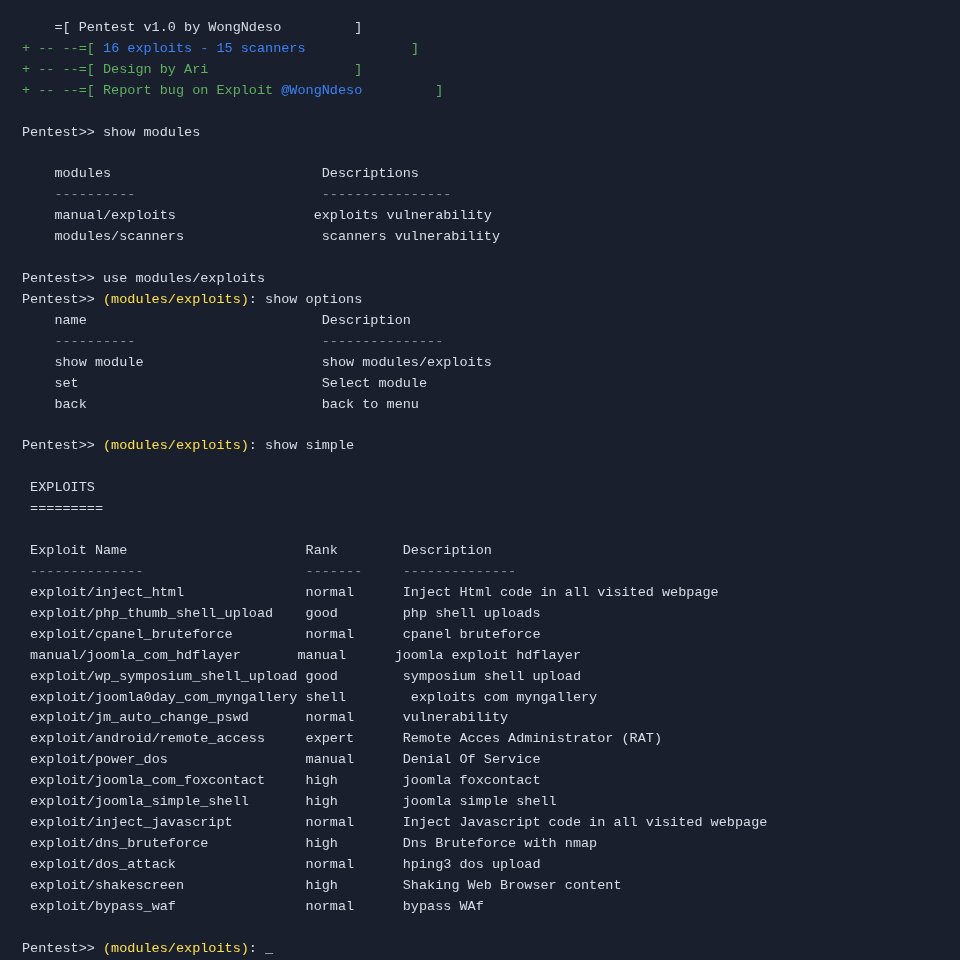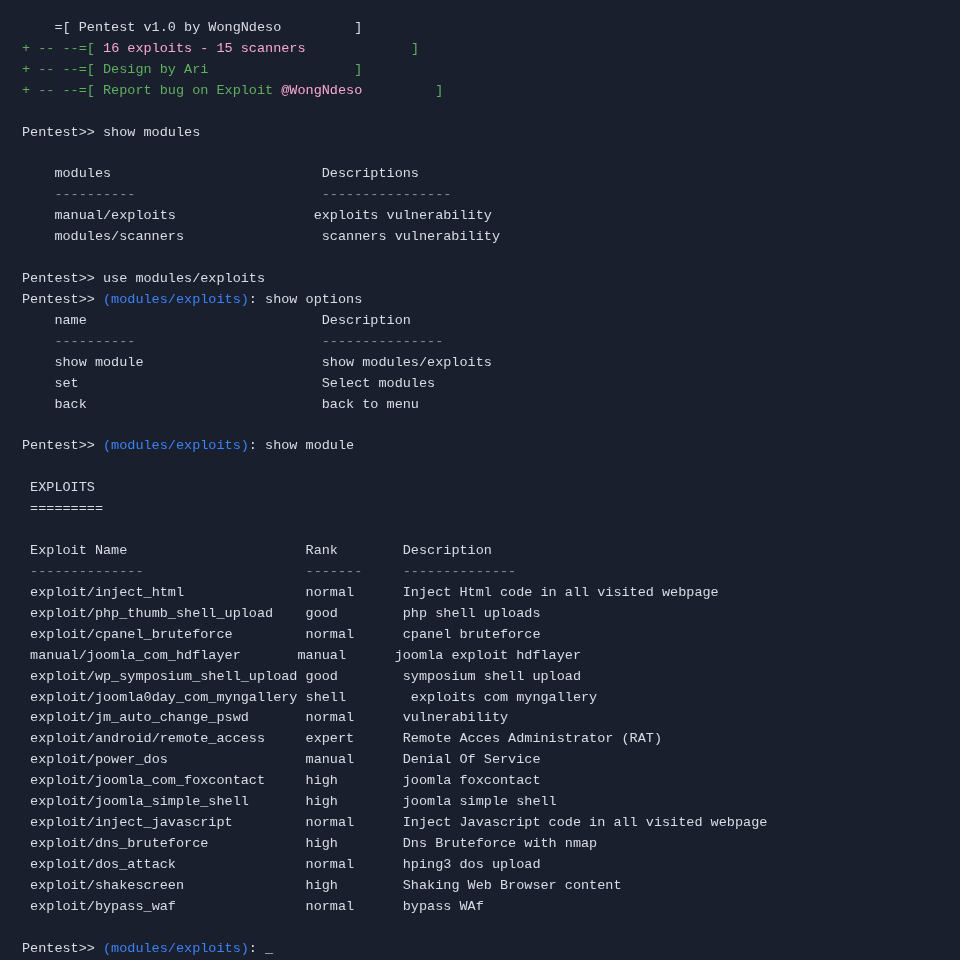--- a/index.html
+++ b/index.html
@@ -7,22 +7,22 @@
       background-color: #1a1f2e;
       color: #c8ccd4;
       font-family: 'Courier New', Courier, monospace;
       font-size: 13.5px;
       line-height: 1.55;
       padding: 18px 22px;
       width: 960px;
       min-height: 960px;
     }
     .green { color: #5faf5f; }
-    .red { color: #f9a8d4; }
-    .cyan { color: #3b82f6; }
+    .red { color: #3b82f6; }
+    .cyan { color: #fde047; }
     .white { color: #d8dce4; text-align: center; }
     .dim { color: #8a8f9a; }
     pre {
       font-family: 'Courier New', Courier, monospace;
       font-size: 13.5px;
       white-space: pre;
     }
     .blink {
       animation: blink 1s step-end infinite;
     }
@@ -43,24 +43,24 @@
 <span>    <span class="white">modules                          Descriptions</span>
     <span class="dim">----------                       ----------------</span>
     <span class="white">manual/exploits                 exploits vulnerability</span>
     <span class="white">modules/scanners                 scanners vulnerability</span></span>
 
 <span class="white">Pentest&gt;&gt; use modules/exploits</span>
 <span><span class="white">Pentest&gt;&gt; </span><span class="cyan">(modules/exploits)</span><span class="white">: show options</span></span>
 <span>    <span class="white">name                             Description</span>
     <span class="dim">----------                       ---------------</span>
     <span class="white">show module                      show modules/exploits</span>
-    <span class="white">set                              Select modules</span>
+    <span class="white">set                              Select module</span>
     <span class="white">back                             back to menu</span></span>
 
-<span><span class="white">Pentest&gt;&gt; </span><span class="cyan">(modules/exploits)</span><span class="white">: show module</span></span>
+<span><span class="white">Pentest&gt;&gt; </span><span class="cyan">(modules/exploits)</span><span class="white">: show simple</span></span>
 
 <span class="white"> EXPLOITS</span>
 <span class="white"> =========</span>
 
 <span> <span class="white">Exploit Name                      Rank        Description</span>
  <span class="dim">--------------                    -------     --------------</span></span>
 <span> <span class="white">exploit/inject_html               normal      Inject Html code in all visited webpage</span></span>
 <span> <span class="white">exploit/php_thumb_shell_upload    good        php shell uploads</span></span>
 <span> <span class="white">exploit/cpanel_bruteforce         normal      cpanel bruteforce</span></span>
 <span> <span class="white">manual/joomla_com_hdflayer       manual      joomla exploit hdflayer</span></span>

